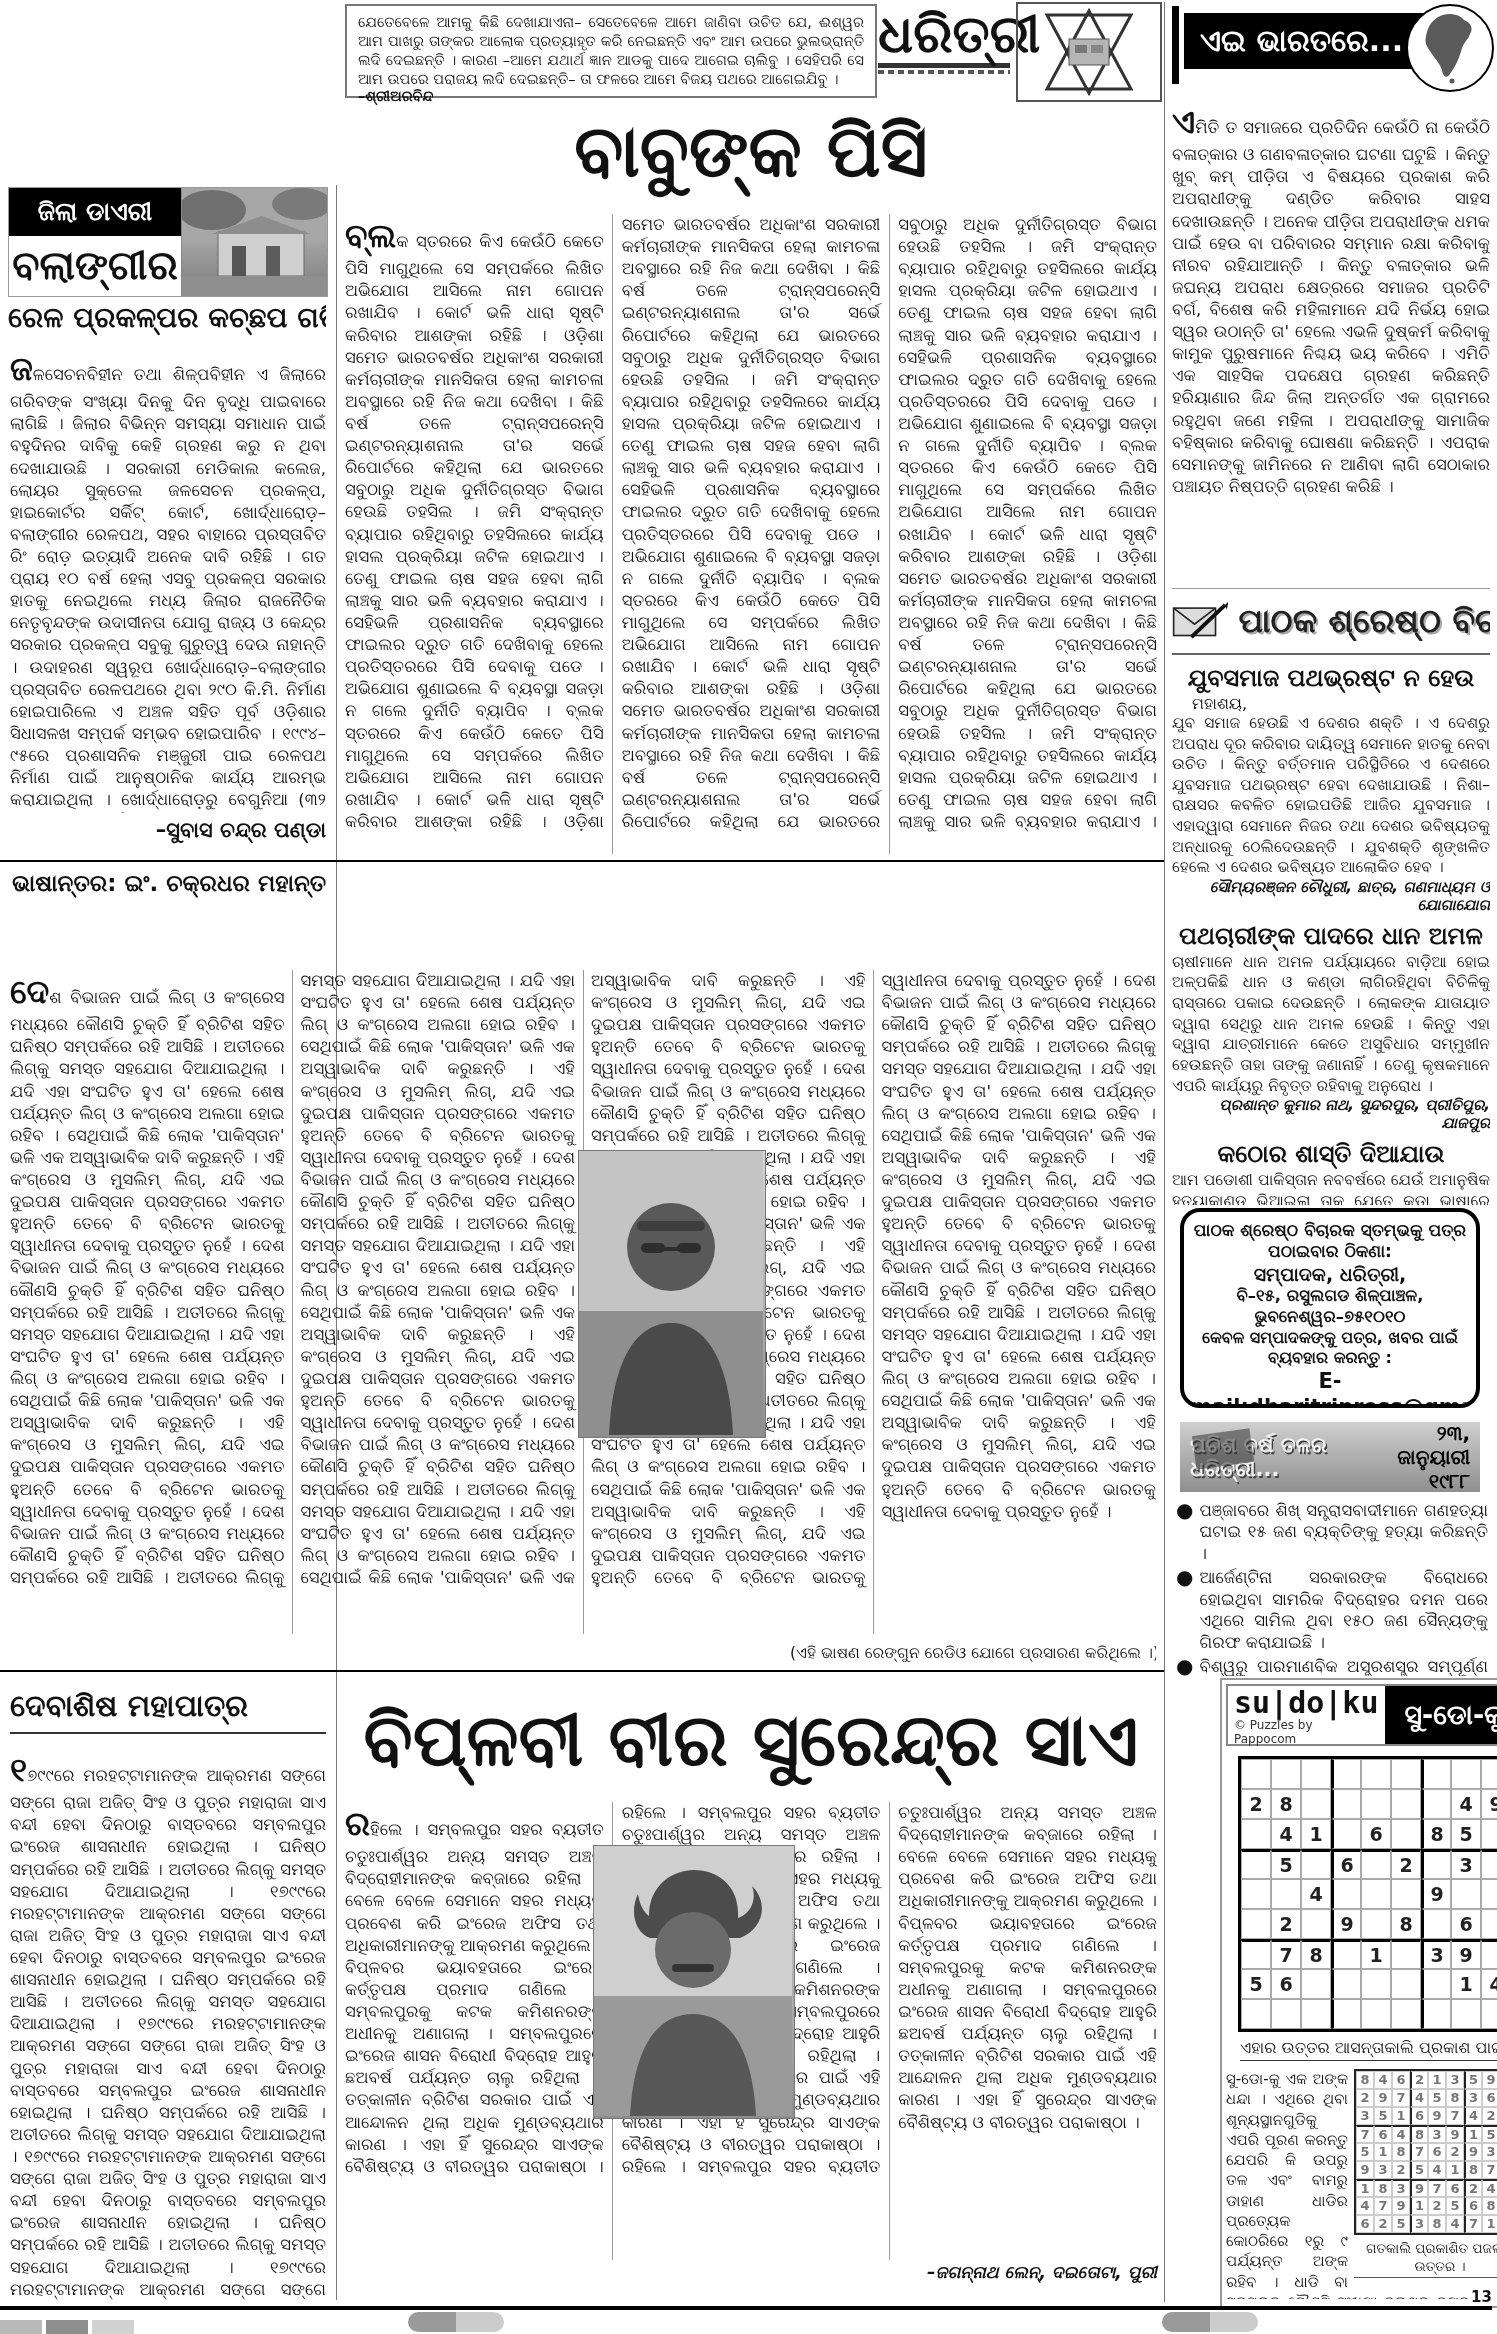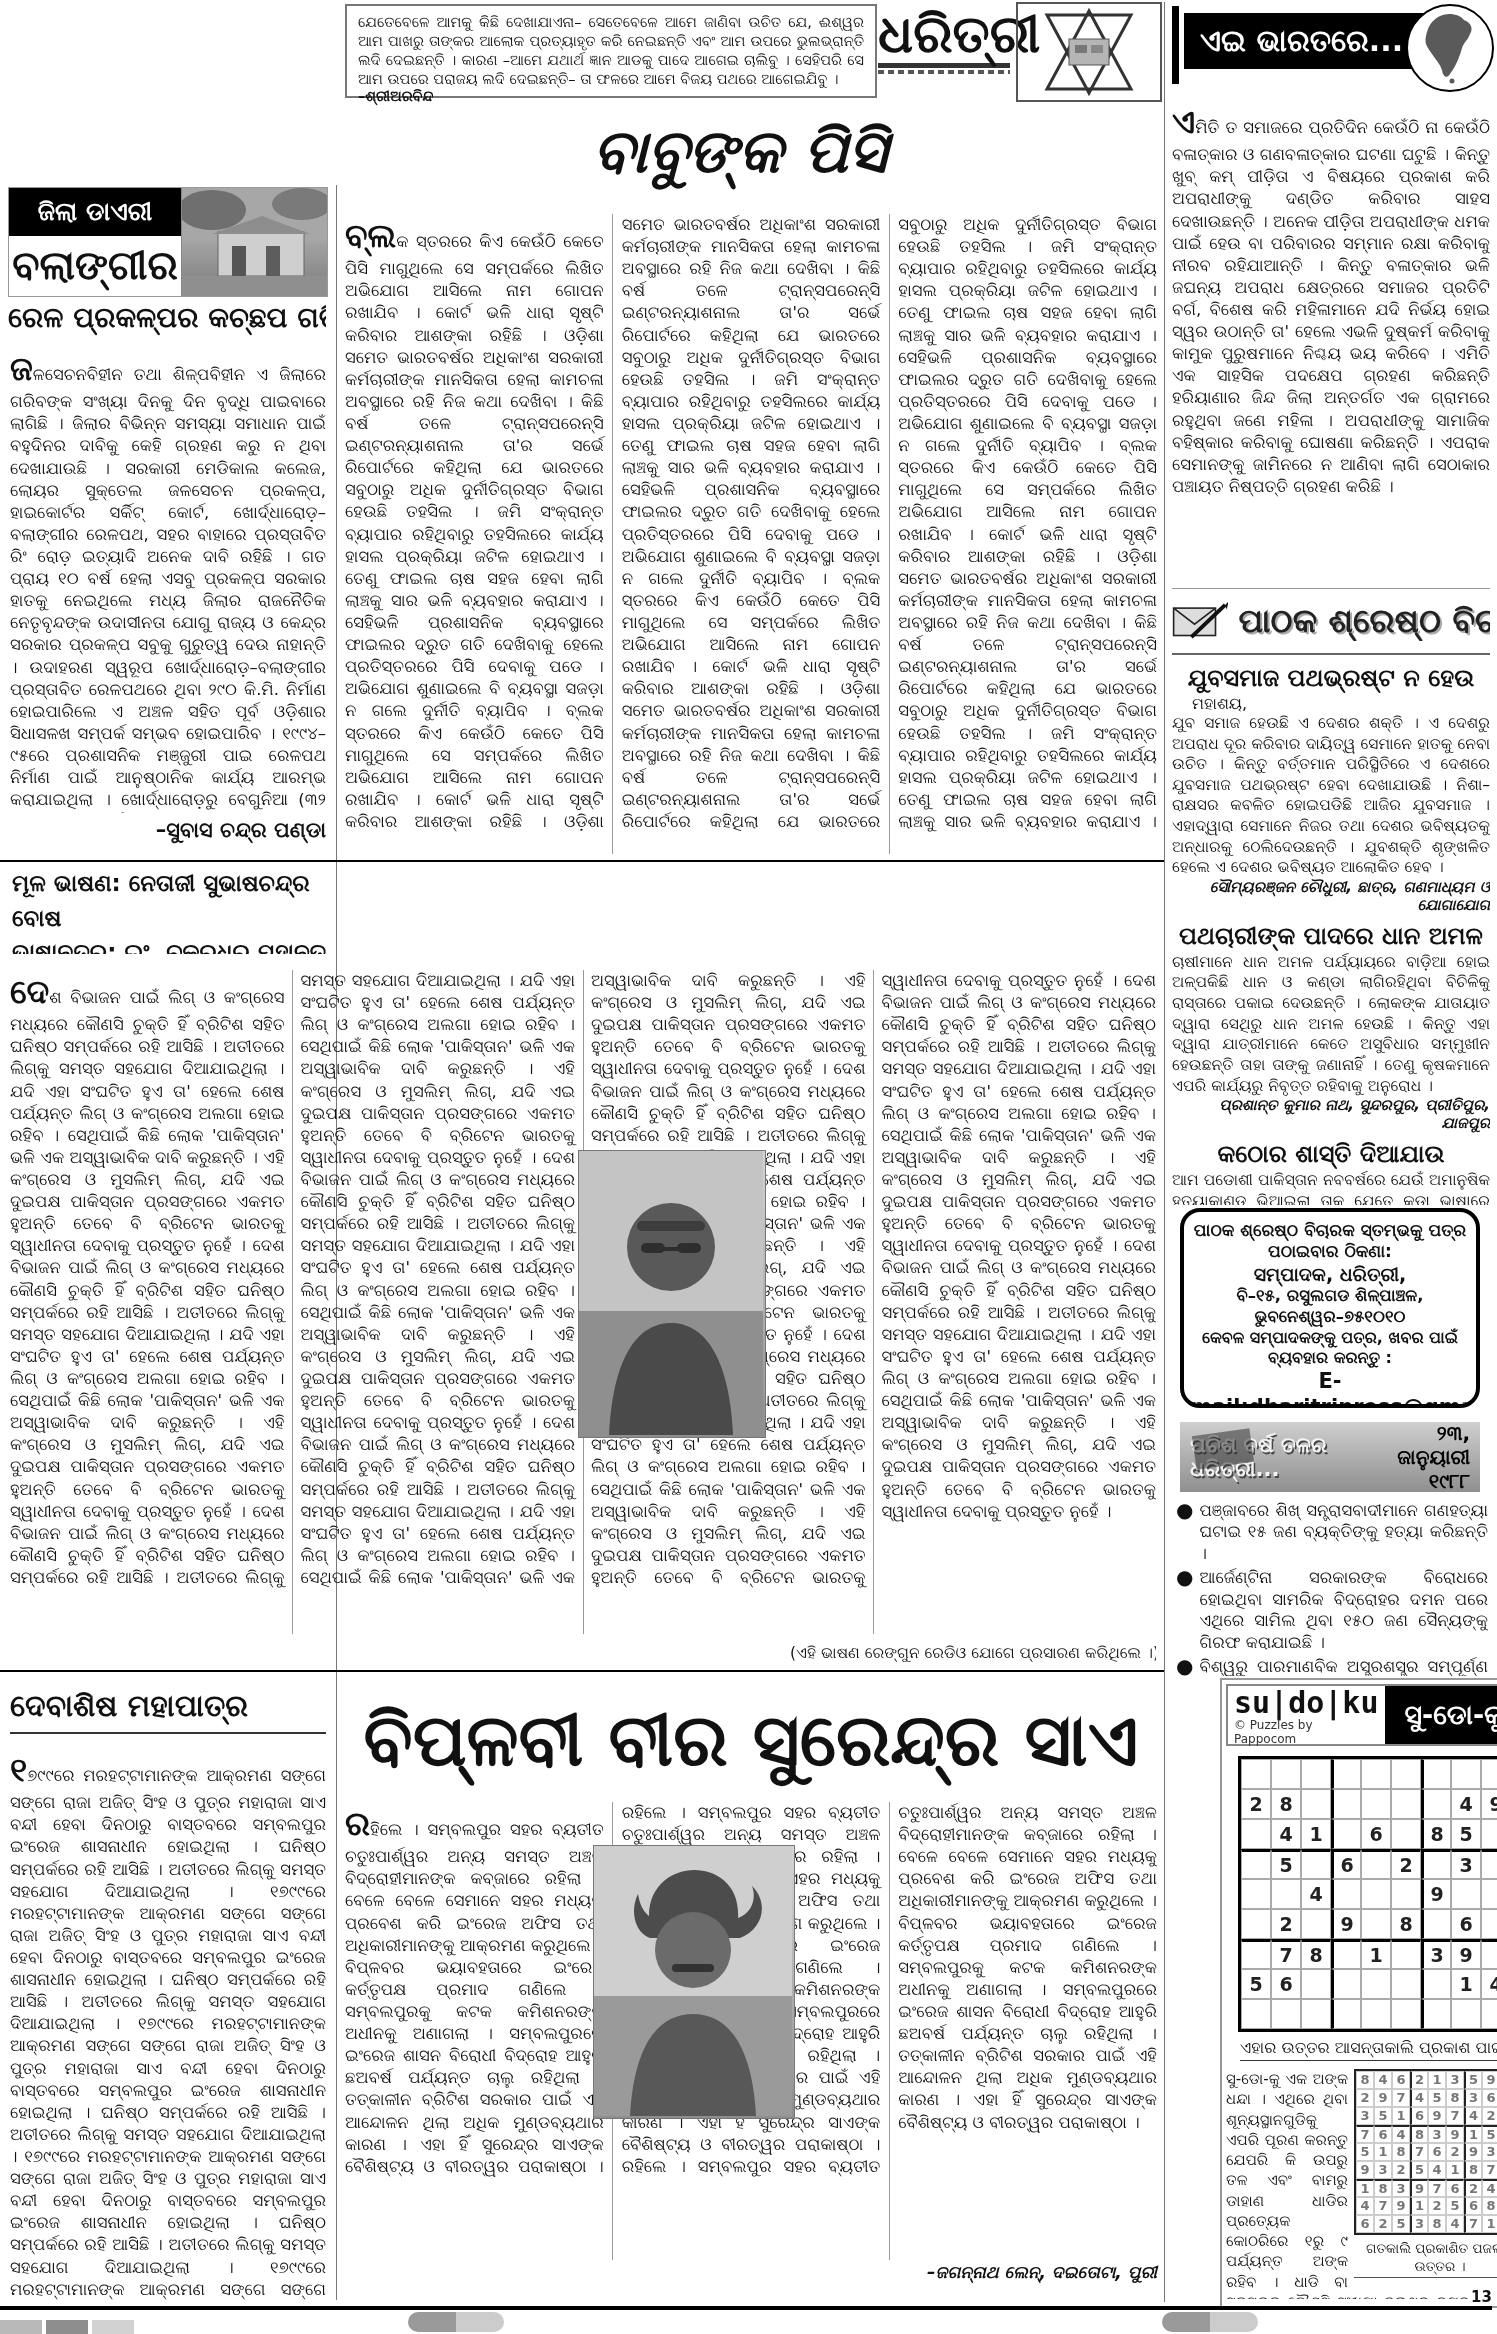--- a/index.html
+++ b/index.html
@@ -23,22 +23,22 @@
   .quote-box{left:345px;top:4px;width:506px;height:76px;border:2px solid #777;padding:7px 11px;}
   .quote-text{font-size:14.5px;line-height:1.3;text-align:justify;}
   .quote-author{text-align:left;font-size:14.5px;font-weight:bold;}
   
   .masthead{left:878px;top:8px;width:132px;height:86px;text-align:center;}
   .masthead .logo{font-size:52px;font-weight:bold;line-height:1;}
   .masthead .logo-bar{height:5px;background:#333;margin-top:3px;}
   .masthead .logo-dots{height:4px;margin-top:2px;background:repeating-linear-gradient(90deg,#555 0 6px,#fff 6px 10px);}
   .emblem-box{left:1016px;top:2px;width:142px;height:96px;border:2px solid #555;display:flex;align-items:center;justify-content:center;}
   
-  .lead-headline{left:334px;top:98px;width:812px;height:106px;display:flex;align-items:center;justify-content:center;
-                 font-size:60px;font-weight:bold;white-space:nowrap;overflow:hidden;font-style:italic;}
+  .lead-headline{left:345px;top:98px;width:812px;height:106px;display:flex;align-items:center;justify-content:center;
+                 font-size:72px;font-weight:bold;white-space:nowrap;overflow:hidden;}
   .lead-body{left:345px;top:214px;width:812px;height:640px;}
   
   .diary-box{left:8px;top:187px;width:318px;height:108px;display:flex;border:1px solid #999;}
   .diary-left{width:172px;display:flex;flex-direction:column;}
   .diary-kicker{background:#000;color:#fff;font-size:25px;font-weight:bold;text-align:center;line-height:48px;height:48px;overflow:hidden;}
   .diary-district{font-size:40px;font-weight:bold;text-align:center;line-height:58px;overflow:hidden;}
   .diary-photo{flex:1;position:relative;background:linear-gradient(180deg,#d8d8d8,#9f9f9f 55%,#7c7c7c);border-left:1px solid #888;overflow:hidden;}
   .diary-headline{left:8px;top:301px;width:318px;height:40px;text-align:center;font-size:28px;font-weight:bold;overflow:hidden;white-space:nowrap;}
   .diary-body{left:10px;top:347px;width:316px;height:466px;}
   .diary-byline{left:10px;top:818px;width:316px;text-align:right;font-size:21px;font-weight:bold;}
@@ -180,21 +180,20 @@
     <div class="ei-circle">
       <svg width="64" height="72" viewBox="0 0 64 72">
         <path d="M22 4 C30 0 42 2 46 8 C52 10 56 16 52 22 C50 28 46 30 44 36 C42 44 38 54 32 62 C29 67 25 65 24 58 C22 52 18 48 14 42 C10 36 6 32 8 24 C10 14 14 8 22 4 Z" fill="#5a5a5a"></path>
         <circle cx="34" cy="69" r="2.5" fill="#5a5a5a"></circle>
       </svg>
     </div>
   </div>
   <div class="abs ei-body body-text">ଏମିତି ତ ସମାଜରେ ପ୍ରତିଦିନ କେଉଁଠି ନା କେଉଁଠି ବଳାତ୍କାର ଓ ଗଣବଳାତ୍କାର ଘଟଣା ଘଟୁଛି । କିନ୍ତୁ ଖୁବ୍ କମ୍ ପୀଡ଼ିତା ଏ ବିଷୟରେ ପ୍ରକାଶ କରି ଅପରାଧୀଙ୍କୁ ଦଣ୍ଡିତ କରିବାର ସାହସ ଦେଖାଉଛନ୍ତି । ଅନେକ ପୀଡ଼ିତା ଅପରାଧୀଙ୍କ ଧମକ ପାଇଁ ହେଉ ବା ପରିବାରର ସମ୍ମାନ ରକ୍ଷା କରିବାକୁ ନୀରବ ରହିଯାଆନ୍ତି । କିନ୍ତୁ ବଳାତ୍କାର ଭଳି ଜଘନ୍ୟ ଅପରାଧ କ୍ଷେତ୍ରରେ ସମାଜର ପ୍ରତିଟି ବର୍ଗ, ବିଶେଷ କରି ମହିଳାମାନେ ଯଦି ନିର୍ଭୟ ହୋଇ ସ୍ୱର ଉଠାନ୍ତି ତା' ହେଲେ ଏଭଳି ଦୁଷ୍କର୍ମ କରିବାକୁ କାମୁକ ପୁରୁଷମାନେ ନିଶ୍ଚୟ ଭୟ କରିବେ । ଏମିତି ଏକ ସାହସିକ ପଦକ୍ଷେପ ଗ୍ରହଣ କରିଛନ୍ତି ହରିୟାଣାର ଜିନ୍ଦ ଜିଲା ଅନ୍ତର୍ଗତ ଏକ ଗ୍ରାମରେ ରହୁଥିବା ଜଣେ ମହିଳା । ଅପରାଧୀଙ୍କୁ ସାମାଜିକ ବହିଷ୍କାର କରିବାକୁ ଘୋଷଣା କରିଛନ୍ତି । ଏପରାକ ସେମାନଙ୍କୁ ଜାମିନରେ ନ ଆଣିବା ଲାଗି ସେଠାକାର ପଞ୍ଚାୟତ ନିଷ୍ପତ୍ତି ଗ୍ରହଣ କରିଛି ।</div>
 
   <div class="abs rangoon-credit">
-    <div>ମୂଳ ଭାଷଣ: ନେତାଜୀ ସୁଭାଷଚନ୍ଦ୍ର ବୋଷ</div>
     <div>ଭାଷାନ୍ତର: ଇଂ. ଚକ୍ରଧର ମହାନ୍ତ</div>
 
   </div>
   <div class="abs rangoon-body body-text cols4">ଦେଶ ବିଭାଜନ ପାଇଁ ଲିଗ୍ ଓ କଂଗ୍ରେସ ମଧ୍ୟରେ କୌଣସି ଚୁକ୍ତି ହିଁ ବ୍ରିଟିଶ ସହିତ ଘନିଷ୍ଠ ସମ୍ପର୍କରେ ରହି ଆସିଛି । ଅତୀତରେ ଲିଗ୍‌କୁ ସମସ୍ତ ସହଯୋଗ ଦିଆଯାଇଥିଲା । ଯଦି ଏହା ସଂଘଟିତ ହୁଏ ତା' ହେଲେ ଶେଷ ପର୍ଯ୍ୟନ୍ତ ଲିଗ୍ ଓ କଂଗ୍ରେସ ଅଲଗା ହୋଇ ରହିବ । ସେଥିପାଇଁ କିଛି ଲୋକ 'ପାକିସ୍ତାନ' ଭଳି ଏକ ଅସ୍ୱାଭାବିକ ଦାବି କରୁଛନ୍ତି । ଏହି କଂଗ୍ରେସ ଓ ମୁସଲିମ୍ ଲିଗ୍, ଯଦି ଏଇ ଦୁଇପକ୍ଷ ପାକିସ୍ତାନ ପ୍ରସଙ୍ଗରେ ଏକମତ ହୁଅନ୍ତି ତେବେ ବି ବ୍ରିଟେନ ଭାରତକୁ ସ୍ୱାଧୀନତା ଦେବାକୁ ପ୍ରସ୍ତୁତ ନୁହେଁ ।  ଦେଶ ବିଭାଜନ ପାଇଁ ଲିଗ୍ ଓ କଂଗ୍ରେସ ମଧ୍ୟରେ କୌଣସି ଚୁକ୍ତି ହିଁ ବ୍ରିଟିଶ ସହିତ ଘନିଷ୍ଠ ସମ୍ପର୍କରେ ରହି ଆସିଛି । ଅତୀତରେ ଲିଗ୍‌କୁ ସମସ୍ତ ସହଯୋଗ ଦିଆଯାଇଥିଲା । ଯଦି ଏହା ସଂଘଟିତ ହୁଏ ତା' ହେଲେ ଶେଷ ପର୍ଯ୍ୟନ୍ତ ଲିଗ୍ ଓ କଂଗ୍ରେସ ଅଲଗା ହୋଇ ରହିବ । ସେଥିପାଇଁ କିଛି ଲୋକ 'ପାକିସ୍ତାନ' ଭଳି ଏକ ଅସ୍ୱାଭାବିକ ଦାବି କରୁଛନ୍ତି । ଏହି କଂଗ୍ରେସ ଓ ମୁସଲିମ୍ ଲିଗ୍, ଯଦି ଏଇ ଦୁଇପକ୍ଷ ପାକିସ୍ତାନ ପ୍ରସଙ୍ଗରେ ଏକମତ ହୁଅନ୍ତି ତେବେ ବି ବ୍ରିଟେନ ଭାରତକୁ ସ୍ୱାଧୀନତା ଦେବାକୁ ପ୍ରସ୍ତୁତ ନୁହେଁ ।  ଦେଶ ବିଭାଜନ ପାଇଁ ଲିଗ୍ ଓ କଂଗ୍ରେସ ମଧ୍ୟରେ କୌଣସି ଚୁକ୍ତି ହିଁ ବ୍ରିଟିଶ ସହିତ ଘନିଷ୍ଠ ସମ୍ପର୍କରେ ରହି ଆସିଛି । ଅତୀତରେ ଲିଗ୍‌କୁ ସମସ୍ତ ସହଯୋଗ ଦିଆଯାଇଥିଲା । ଯଦି ଏହା ସଂଘଟିତ ହୁଏ ତା' ହେଲେ ଶେଷ ପର୍ଯ୍ୟନ୍ତ ଲିଗ୍ ଓ କଂଗ୍ରେସ ଅଲଗା ହୋଇ ରହିବ । ସେଥିପାଇଁ କିଛି ଲୋକ 'ପାକିସ୍ତାନ' ଭଳି ଏକ ଅସ୍ୱାଭାବିକ ଦାବି କରୁଛନ୍ତି । ଏହି କଂଗ୍ରେସ ଓ ମୁସଲିମ୍ ଲିଗ୍, ଯଦି ଏଇ ଦୁଇପକ୍ଷ ପାକିସ୍ତାନ ପ୍ରସଙ୍ଗରେ ଏକମତ ହୁଅନ୍ତି ତେବେ ବି ବ୍ରିଟେନ ଭାରତକୁ ସ୍ୱାଧୀନତା ଦେବାକୁ ପ୍ରସ୍ତୁତ ନୁହେଁ ।  ଦେଶ ବିଭାଜନ ପାଇଁ ଲିଗ୍ ଓ କଂଗ୍ରେସ ମଧ୍ୟରେ କୌଣସି ଚୁକ୍ତି ହିଁ ବ୍ରିଟିଶ ସହିତ ଘନିଷ୍ଠ ସମ୍ପର୍କରେ ରହି ଆସିଛି । ଅତୀତରେ ଲିଗ୍‌କୁ ସମସ୍ତ ସହଯୋଗ ଦିଆଯାଇଥିଲା । ଯଦି ଏହା ସଂଘଟିତ ହୁଏ ତା' ହେଲେ ଶେଷ ପର୍ଯ୍ୟନ୍ତ ଲିଗ୍ ଓ କଂଗ୍ରେସ ଅଲଗା ହୋଇ ରହିବ । ସେଥିପାଇଁ କିଛି ଲୋକ 'ପାକିସ୍ତାନ' ଭଳି ଏକ ଅସ୍ୱାଭାବିକ ଦାବି କରୁଛନ୍ତି । ଏହି କଂଗ୍ରେସ ଓ ମୁସଲିମ୍ ଲିଗ୍, ଯଦି ଏଇ ଦୁଇପକ୍ଷ ପାକିସ୍ତାନ ପ୍ରସଙ୍ଗରେ ଏକମତ ହୁଅନ୍ତି ତେବେ ବି ବ୍ରିଟେନ ଭାରତକୁ ସ୍ୱାଧୀନତା ଦେବାକୁ ପ୍ରସ୍ତୁତ ନୁହେଁ ।  ଦେଶ ବିଭାଜନ ପାଇଁ ଲିଗ୍ ଓ କଂଗ୍ରେସ ମଧ୍ୟରେ କୌଣସି ଚୁକ୍ତି ହିଁ ବ୍ରିଟିଶ ସହିତ ଘନିଷ୍ଠ ସମ୍ପର୍କରେ ରହି ଆସିଛି । ଅତୀତରେ ଲିଗ୍‌କୁ ସମସ୍ତ ସହଯୋଗ ଦିଆଯାଇଥିଲା । ଯଦି ଏହା ସଂଘଟିତ ହୁଏ ତା' ହେଲେ ଶେଷ ପର୍ଯ୍ୟନ୍ତ ଲିଗ୍ ଓ କଂଗ୍ରେସ ଅଲଗା ହୋଇ ରହିବ । ସେଥିପାଇଁ କିଛି ଲୋକ 'ପାକିସ୍ତାନ' ଭଳି ଏକ ଅସ୍ୱାଭାବିକ ଦାବି କରୁଛନ୍ତି । ଏହି କଂଗ୍ରେସ ଓ ମୁସଲିମ୍ ଲିଗ୍, ଯଦି ଏଇ ଦୁଇପକ୍ଷ ପାକିସ୍ତାନ ପ୍ରସଙ୍ଗରେ ଏକମତ ହୁଅନ୍ତି ତେବେ ବି ବ୍ରିଟେନ ଭାରତକୁ ସ୍ୱାଧୀନତା ଦେବାକୁ ପ୍ରସ୍ତୁତ ନୁହେଁ ।  ଦେଶ ବିଭାଜନ ପାଇଁ ଲିଗ୍ ଓ କଂଗ୍ରେସ ମଧ୍ୟରେ କୌଣସି ଚୁକ୍ତି ହିଁ ବ୍ରିଟିଶ ସହିତ ଘନିଷ୍ଠ ସମ୍ପର୍କରେ ରହି ଆସିଛି । ଅତୀତରେ ଲିଗ୍‌କୁ ସମସ୍ତ ସହଯୋଗ ଦିଆଯାଇଥିଲା । ଯଦି ଏହା ସଂଘଟିତ ହୁଏ ତା' ହେଲେ ଶେଷ ପର୍ଯ୍ୟନ୍ତ ଲିଗ୍ ଓ କଂଗ୍ରେସ ଅଲଗା ହୋଇ ରହିବ । ସେଥିପାଇଁ କିଛି ଲୋକ 'ପାକିସ୍ତାନ' ଭଳି ଏକ ଅସ୍ୱାଭାବିକ ଦାବି କରୁଛନ୍ତି । ଏହି କଂଗ୍ରେସ ଓ ମୁସଲିମ୍ ଲିଗ୍, ଯଦି ଏଇ ଦୁଇପକ୍ଷ ପାକିସ୍ତାନ ପ୍ରସଙ୍ଗରେ ଏକମତ ହୁଅନ୍ତି ତେବେ ବି ବ୍ରିଟେନ ଭାରତକୁ ସ୍ୱାଧୀନତା ଦେବାକୁ ପ୍ରସ୍ତୁତ ନୁହେଁ ।  ଦେଶ ବିଭାଜନ ପାଇଁ ଲିଗ୍ ଓ କଂଗ୍ରେସ ମଧ୍ୟରେ କୌଣସି ଚୁକ୍ତି ହିଁ ବ୍ରିଟିଶ ସହିତ ଘନିଷ୍ଠ ସମ୍ପର୍କରେ ରହି ଆସିଛି । ଅତୀତରେ ଲିଗ୍‌କୁ ସମସ୍ତ ସହଯୋଗ ଦିଆଯାଇଥିଲା । ଯଦି ଏହା ସଂଘଟିତ ହୁଏ ତା' ହେଲେ ଶେଷ ପର୍ଯ୍ୟନ୍ତ ଲିଗ୍ ଓ କଂଗ୍ରେସ ଅଲଗା ହୋଇ ରହିବ । ସେଥିପାଇଁ କିଛି ଲୋକ 'ପାକିସ୍ତାନ' ଭଳି ଏକ ଅସ୍ୱାଭାବିକ ଦାବି କରୁଛନ୍ତି । ଏହି କଂଗ୍ରେସ ଓ ମୁସଲିମ୍ ଲିଗ୍, ଯଦି ଏଇ ଦୁଇପକ୍ଷ ପାକିସ୍ତାନ ପ୍ରସଙ୍ଗରେ ଏକମତ ହୁଅନ୍ତି ତେବେ ବି ବ୍ରିଟେନ ଭାରତକୁ ସ୍ୱାଧୀନତା ଦେବାକୁ ପ୍ରସ୍ତୁତ ନୁହେଁ ।  ଦେଶ ବିଭାଜନ ପାଇଁ ଲିଗ୍ ଓ କଂଗ୍ରେସ ମଧ୍ୟରେ କୌଣସି ଚୁକ୍ତି ହିଁ ବ୍ରିଟିଶ ସହିତ ଘନିଷ୍ଠ ସମ୍ପର୍କରେ ରହି ଆସିଛି । ଅତୀତରେ ଲିଗ୍‌କୁ ସମସ୍ତ ସହଯୋଗ ଦିଆଯାଇଥିଲା । ଯଦି ଏହା ସଂଘଟିତ ହୁଏ ତା' ହେଲେ ଶେଷ ପର୍ଯ୍ୟନ୍ତ ଲିଗ୍ ଓ କଂଗ୍ରେସ ଅଲଗା ହୋଇ ରହିବ । ସେଥିପାଇଁ କିଛି ଲୋକ 'ପାକିସ୍ତାନ' ଭଳି ଏକ ଅସ୍ୱାଭାବିକ ଦାବି କରୁଛନ୍ତି । ଏହି କଂଗ୍ରେସ ଓ ମୁସଲିମ୍ ଲିଗ୍, ଯଦି ଏଇ ଦୁଇପକ୍ଷ ପାକିସ୍ତାନ ପ୍ରସଙ୍ଗରେ ଏକମତ ହୁଅନ୍ତି ତେବେ ବି ବ୍ରିଟେନ ଭାରତକୁ ସ୍ୱାଧୀନତା ଦେବାକୁ ପ୍ରସ୍ତୁତ ନୁହେଁ ।  ଦେଶ ବିଭାଜନ ପାଇଁ ଲିଗ୍ ଓ କଂଗ୍ରେସ ମଧ୍ୟରେ କୌଣସି ଚୁକ୍ତି ହିଁ ବ୍ରିଟିଶ ସହିତ ଘନିଷ୍ଠ ସମ୍ପର୍କରେ ରହି ଆସିଛି । ଅତୀତରେ ଲିଗ୍‌କୁ ସମସ୍ତ ସହଯୋଗ ଦିଆଯାଇଥିଲା । ଯଦି ଏହା ସଂଘଟିତ ହୁଏ ତା' ହେଲେ ଶେଷ ପର୍ଯ୍ୟନ୍ତ ଲିଗ୍ ଓ କଂଗ୍ରେସ ଅଲଗା ହୋଇ ରହିବ । ସେଥିପାଇଁ କିଛି ଲୋକ 'ପାକିସ୍ତାନ' ଭଳି ଏକ ଅସ୍ୱାଭାବିକ ଦାବି କରୁଛନ୍ତି । ଏହି କଂଗ୍ରେସ ଓ ମୁସଲିମ୍ ଲିଗ୍, ଯଦି ଏଇ ଦୁଇପକ୍ଷ ପାକିସ୍ତାନ ପ୍ରସଙ୍ଗରେ ଏକମତ ହୁଅନ୍ତି ତେବେ ବି ବ୍ରିଟେନ ଭାରତକୁ ସ୍ୱାଧୀନତା ଦେବାକୁ ପ୍ରସ୍ତୁତ ନୁହେଁ ।</div>
   <div class="abs rangoon-endnote">(ଏହି ଭାଷଣ ରେଙ୍ଗୁନ ରେଡିଓ ଯୋଗେ ପ୍ରସାରଣ କରିଥିଲେ ।)</div>
   <div class="abs photo bose-photo">
     <svg width="184" height="284" viewBox="0 0 184 284">
       <rect width="184" height="284" fill="#c4c4c4"></rect>
       <rect y="160" width="184" height="124" fill="#8f8f8f"></rect>
       <circle cx="92" cy="96" r="44" fill="#595959"></circle>

